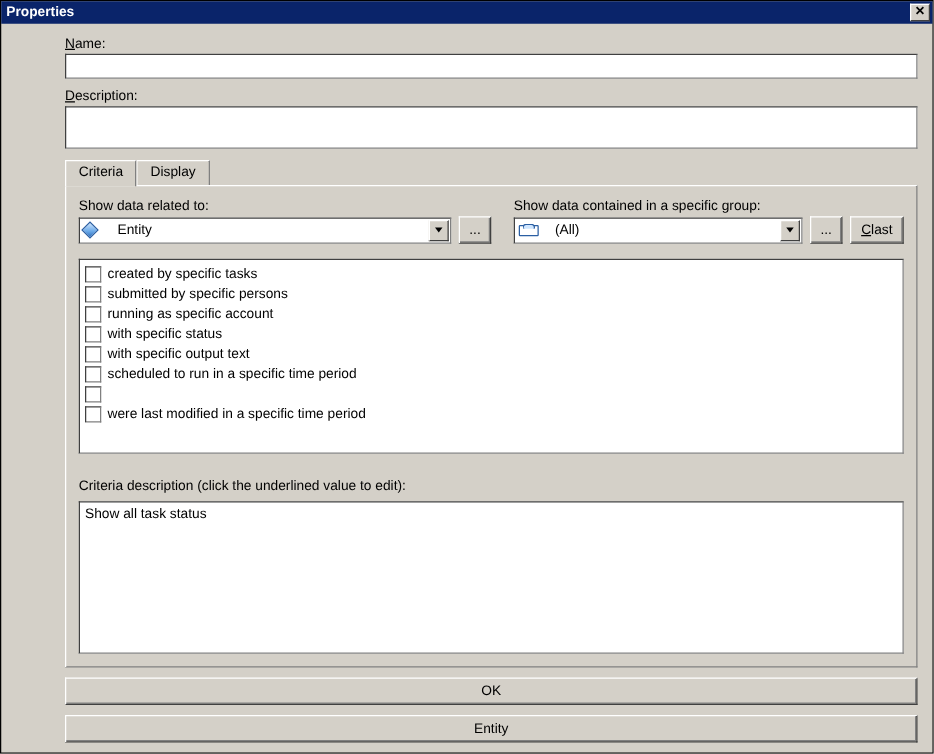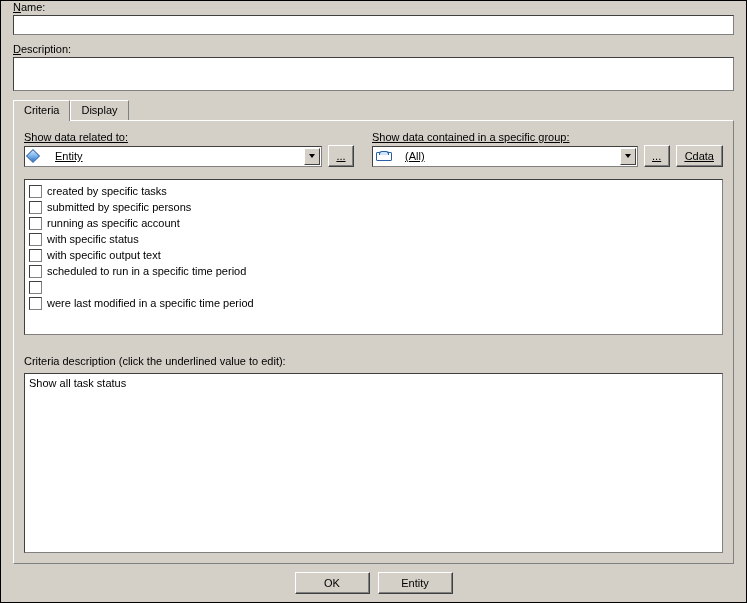--- a/index.html
+++ b/index.html
@@ -43,23 +43,24 @@
     justify-content: center;
     font-family: Arial, sans-serif;
     font-size: 10px;
     font-weight: bold;
     color: #000;
     line-height: 1;
     cursor: default;
   }
   .client {
     flex: 1;
-    padding: 0 12px 8px 12px;
+    padding: 10px 12px 8px 12px;
     display: flex;
     flex-direction: column;
+    margin-left: 39px;
   }
   .field-label {
     margin-bottom: 2px;
   }
   .underline { text-decoration: underline; }
   .text-input {
     width: 100%;
     height: 20px;
     background: #fff;
     border: 1px solid #808080;
@@ -113,21 +114,20 @@
     background: #d4d0c8;
     padding: 10px 10px 10px 10px;
     flex: 1;
     display: flex;
     flex-direction: column;
     margin-top: 0px;
   }
   .row2 {
     display: flex;
     gap: 18px;
-    text-decoration: underline;
   }
   .col-left { flex: 0 0 330px; }
   .col-right { flex: 1; }
   .combo-row {
     display: flex;
     align-items: center;
     gap: 6px;
   }
   .combo {
     flex: 1;
@@ -241,29 +241,36 @@
     margin-top: 4px;
     background: #fff;
     border: 1px solid #808080;
     border-top-color: #404040;
     border-left-color: #404040;
     flex: 1;
     padding: 3px 4px;
   }
   .button-bar {
     display: flex;
-    justify-content: center;
+    justify-content: flex-end;
     gap: 8px;
     padding-top: 8px;
+    flex-direction: column;
   }
 </style>
 </head>
 <body>
 
 <div class="window">
+  <div class="titlebar">
+    <span>Properties</span>
+    <div class="close-btn">
+      <span>✕</span>
+    </div>
+  </div>
 
   <div class="client">
 
     <div class="field-label">
       <span class="underline">N</span><span>ame:</span>
     </div>
     <input type="text" class="text-input" value="" style="">
 
     <div class="spacer-sm"></div>
 
@@ -301,21 +308,21 @@
             <div class="combo">
               <span class="icon-group"></span>
               <span>(All)</span>
               <div class="dd-btn">
                   <div class="dd-arrow"></div>
                 </div>
             </div>
             <button type="button" class="btn browse">...</button>
             <button type="button" class="btn">
                 <span class="underline">C</span>
-                <span>data</span>
+                <span>last</span>
               </button>
           </div>
         </div>
       </div>
 
       <div class="spacer-sm"></div>
 
       <div class="conditions-box" id="conditions-box">
           <div class="cond-item">
             <span class="chkbox"></span>

